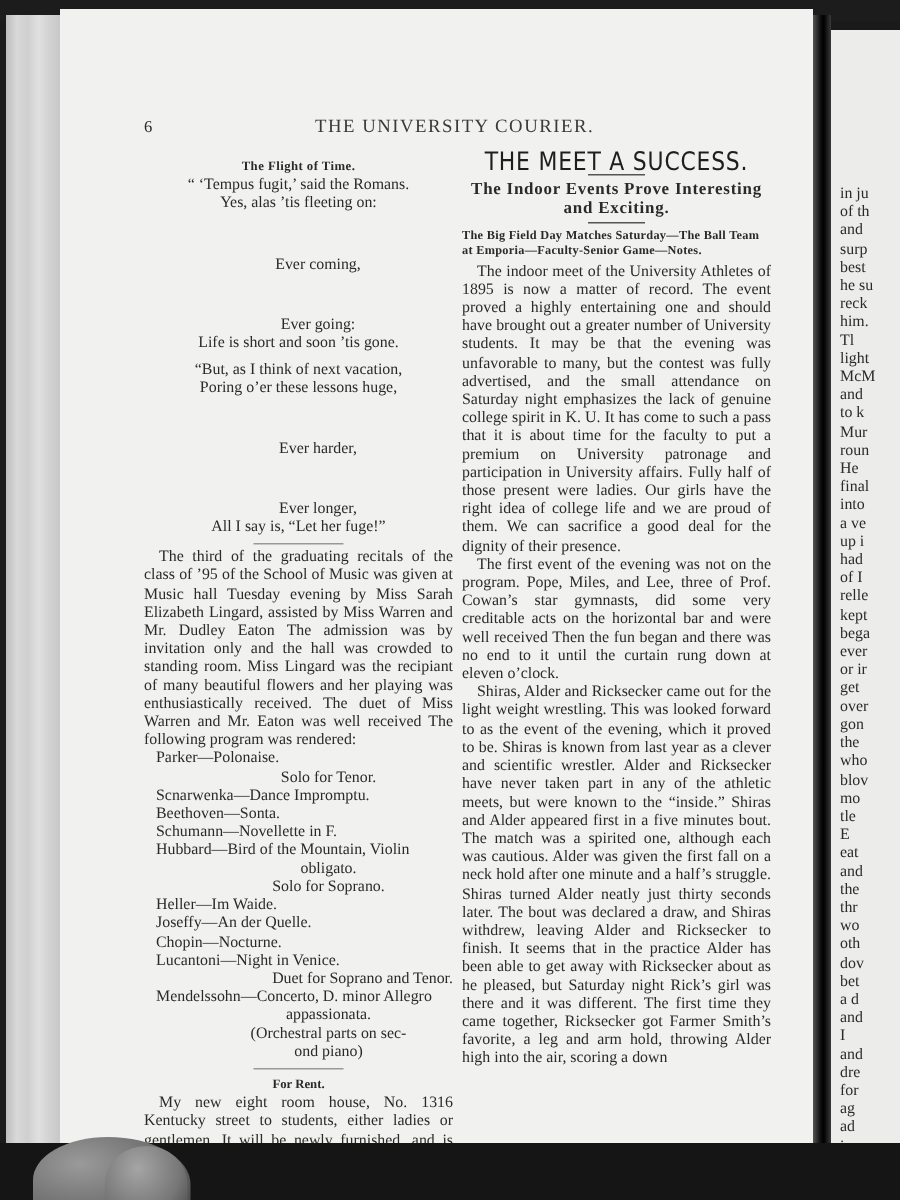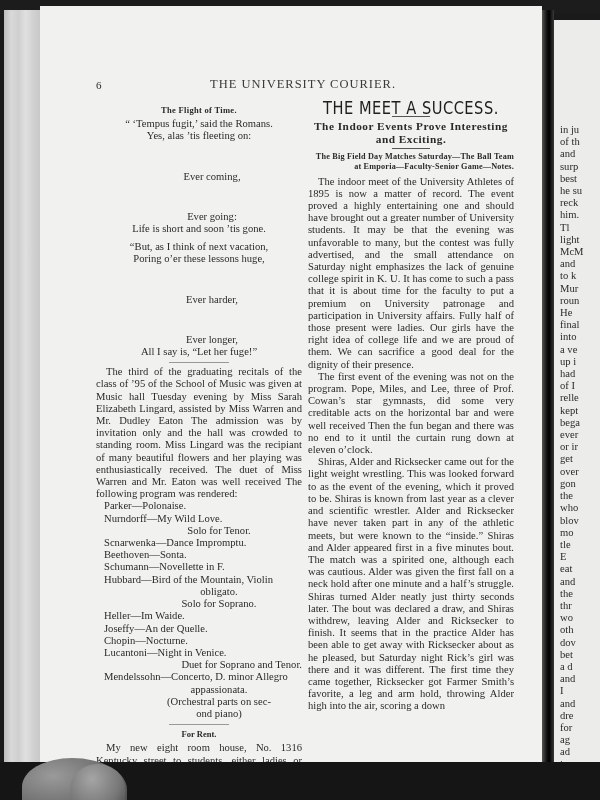--- a/index.html
+++ b/index.html
@@ -66,21 +66,21 @@
 
   
   .col-right { position:absolute; left:308px; top:100px; width:206px; font-size:10.6px; line-height:12.2px; }
   .headline {
     text-align:center; font-family:"DejaVu Sans","Liberation Sans",sans-serif;
     font-size:17px; letter-spacing:.6px; color:#1e1e1e; margin-top:2px;
     transform:scaleX(.86); transform-origin:center; white-space:nowrap;
   }
   .hl-rule { width:38px; height:1px; background:#555; margin:2px auto 3px auto; }
   .subhead { text-align:center; font-weight:bold; font-size:11.3px; line-height:13px; letter-spacing:.5px; }
-  .deck { text-align:right; font-weight:bold; font-size:8.2px; line-height:10.2px; letter-spacing:.2px; margin-bottom:3px; }
+  .deck { text-align:left; font-weight:bold; font-size:8.2px; line-height:10.2px; letter-spacing:.2px; margin-bottom:3px; }
 
   
   .frag { position:absolute; left:6px; top:104px; font-size:10.6px; line-height:12.2px; white-space:nowrap; }
 </style>
 </head>
 <body>
 
 <div class="top-shadow"></div>
 <div class="left-edge"></div>
 
@@ -103,21 +103,20 @@
       <div class="poem-line">“But, as I think of next vacation,</div>
       <div class="poem-line">Poring o’er these lessons huge,</div>
       <div class="poem-line indent1">Ever harder,</div>
       <div class="poem-line indent1">Ever longer,</div>
       <div class="poem-line">All I say is, “Let her fuge!”</div>
     </div>
   <div class="short-rule"></div>
   <div class="para">The third of the graduating recitals of the class of ’95 of the School of Music was given at Music hall Tuesday evening by Miss Sarah Elizabeth Lingard, assisted by Miss Warren and Mr. Dudley Eaton The admission was by invitation only and the hall was crowded to standing room. Miss Lingard was the recipiant of many beautiful flowers and her playing was enthusiastically received. The duet of Miss Warren and Mr. Eaton was well received The following program was rendered:</div>
   <div id="program">
       <div class="prog">Parker—Polonaise.</div>
-      <div class="prog">Nurndorff—My Wild Love.</div>
       <div class="prog-note center">Solo for Tenor.</div>
       <div class="prog">Scnarwenka—Dance Impromptu.</div>
       <div class="prog">Beethoven—Sonta.</div>
       <div class="prog">Schumann—Novellette in F.</div>
       <div class="prog">Hubbard—Bird of the Mountain, Violin</div>
       <div class="prog-note center">obligato.</div>
       <div class="prog-note center">Solo for Soprano.</div>
       <div class="prog">Heller—Im Waide.</div>
       <div class="prog">Joseffy—An der Quelle.</div>
       <div class="prog">Chopin—Nocturne.</div>

